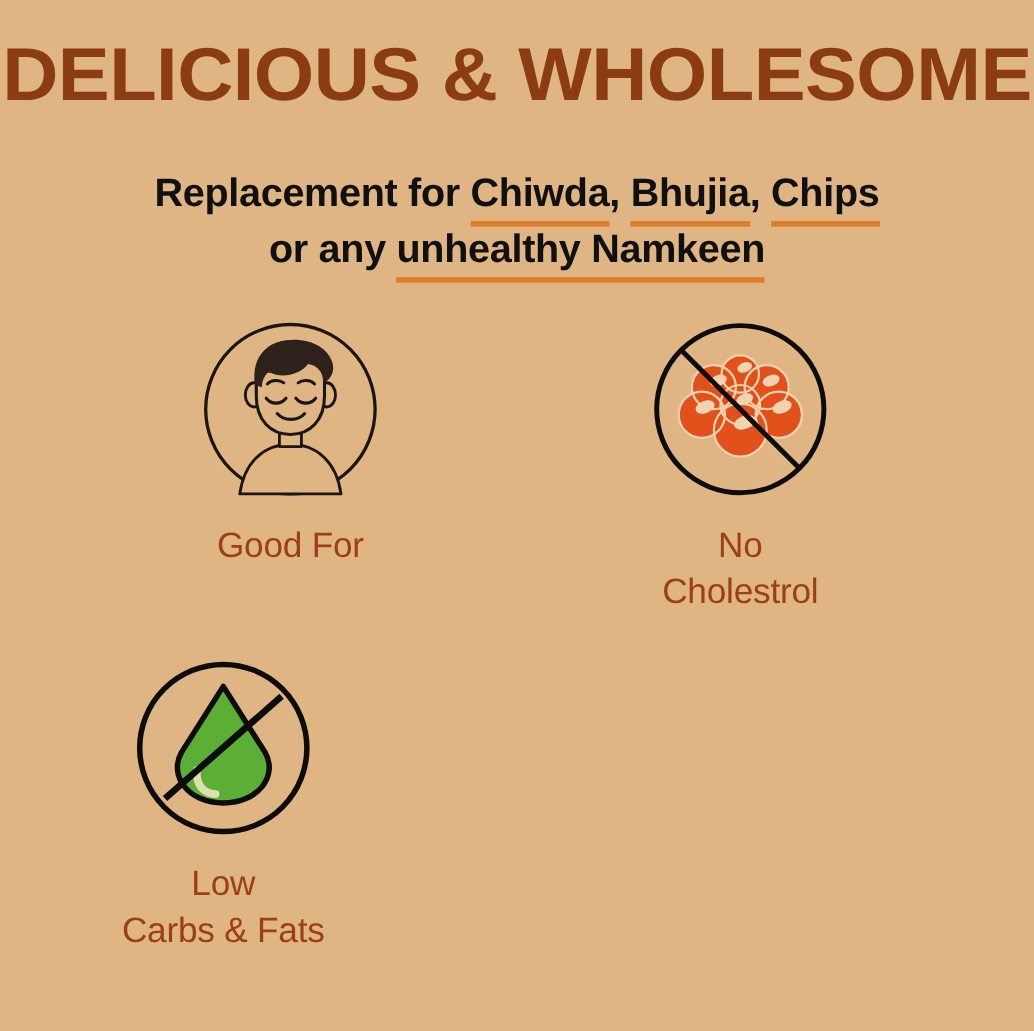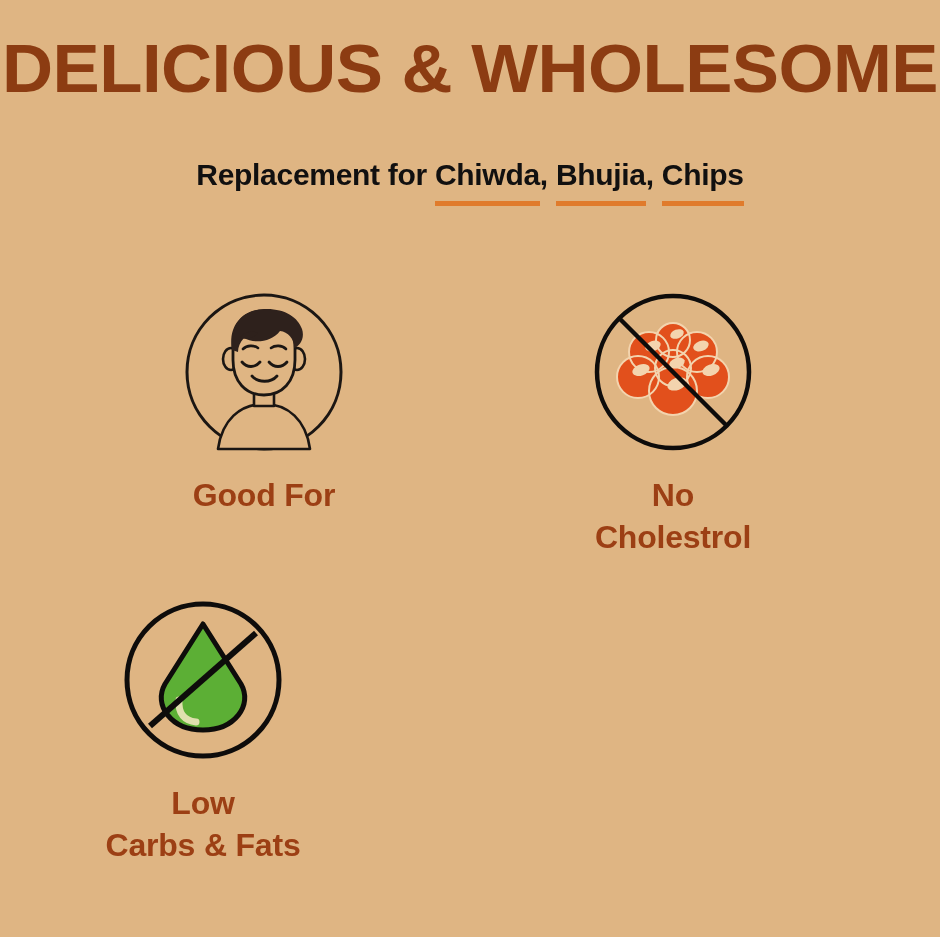--- a/index.html
+++ b/index.html
@@ -41,21 +41,21 @@
   }
 
   
   .subhead {
     position: absolute;
     top: 150px;
     left: 0;
     width: 940px;
     text-align: center;
     color: #111010;
-    font-size: 30px;
+    font-size: 36px;
     line-height: 50px;
     font-weight: 700;
     letter-spacing: -0.3px;
   }
   .subline {
     display: block;
     white-space: nowrap;
   }
   .uline {
     position: relative;
@@ -97,34 +97,35 @@
     position: relative;
   }
   .icon-circle svg { display: block; }
 
   .feat-label {
     margin-top: 22px;
     text-align: center;
     color: #9c3f14;
     font-size: 32px;
     line-height: 42px;
-    font-weight: 700;
+    font-weight: 400;
     letter-spacing: -0.2px;
   }
   .feat-label .l2 { display: block; }
 </style>
 </head>
 <body>
 
 <div class="poster">
 
   <div class="headline">DELICIOUS &amp; WHOLESOME</div>
 
   <div class="subhead">
     <span class="subline"><span>Replacement for </span><span class="uline">Chiwda</span><span>, </span><span class="uline">Bhujia</span><span>, </span><span class="uline">Chips</span></span>
+    <span class="subline"><span>or any </span><span class="uline">unhealthy Namkeen</span></span>
   </div>
 
   <div class="grid">
 
     <div class="cell col-left">
       <div class="icon-circle">
         <svg width="160" height="160" viewBox="0 0 160 160">
           <circle cx="80" cy="80" r="77" fill="none" stroke="#1b1613" stroke-width="3"></circle>
 
           <path d="M34 157 C38 128 56 112 80 112 C104 112 122 128 126 157 Z" fill="#dfb583" stroke="#1b1613" stroke-width="2.6" stroke-linejoin="round"></path>

